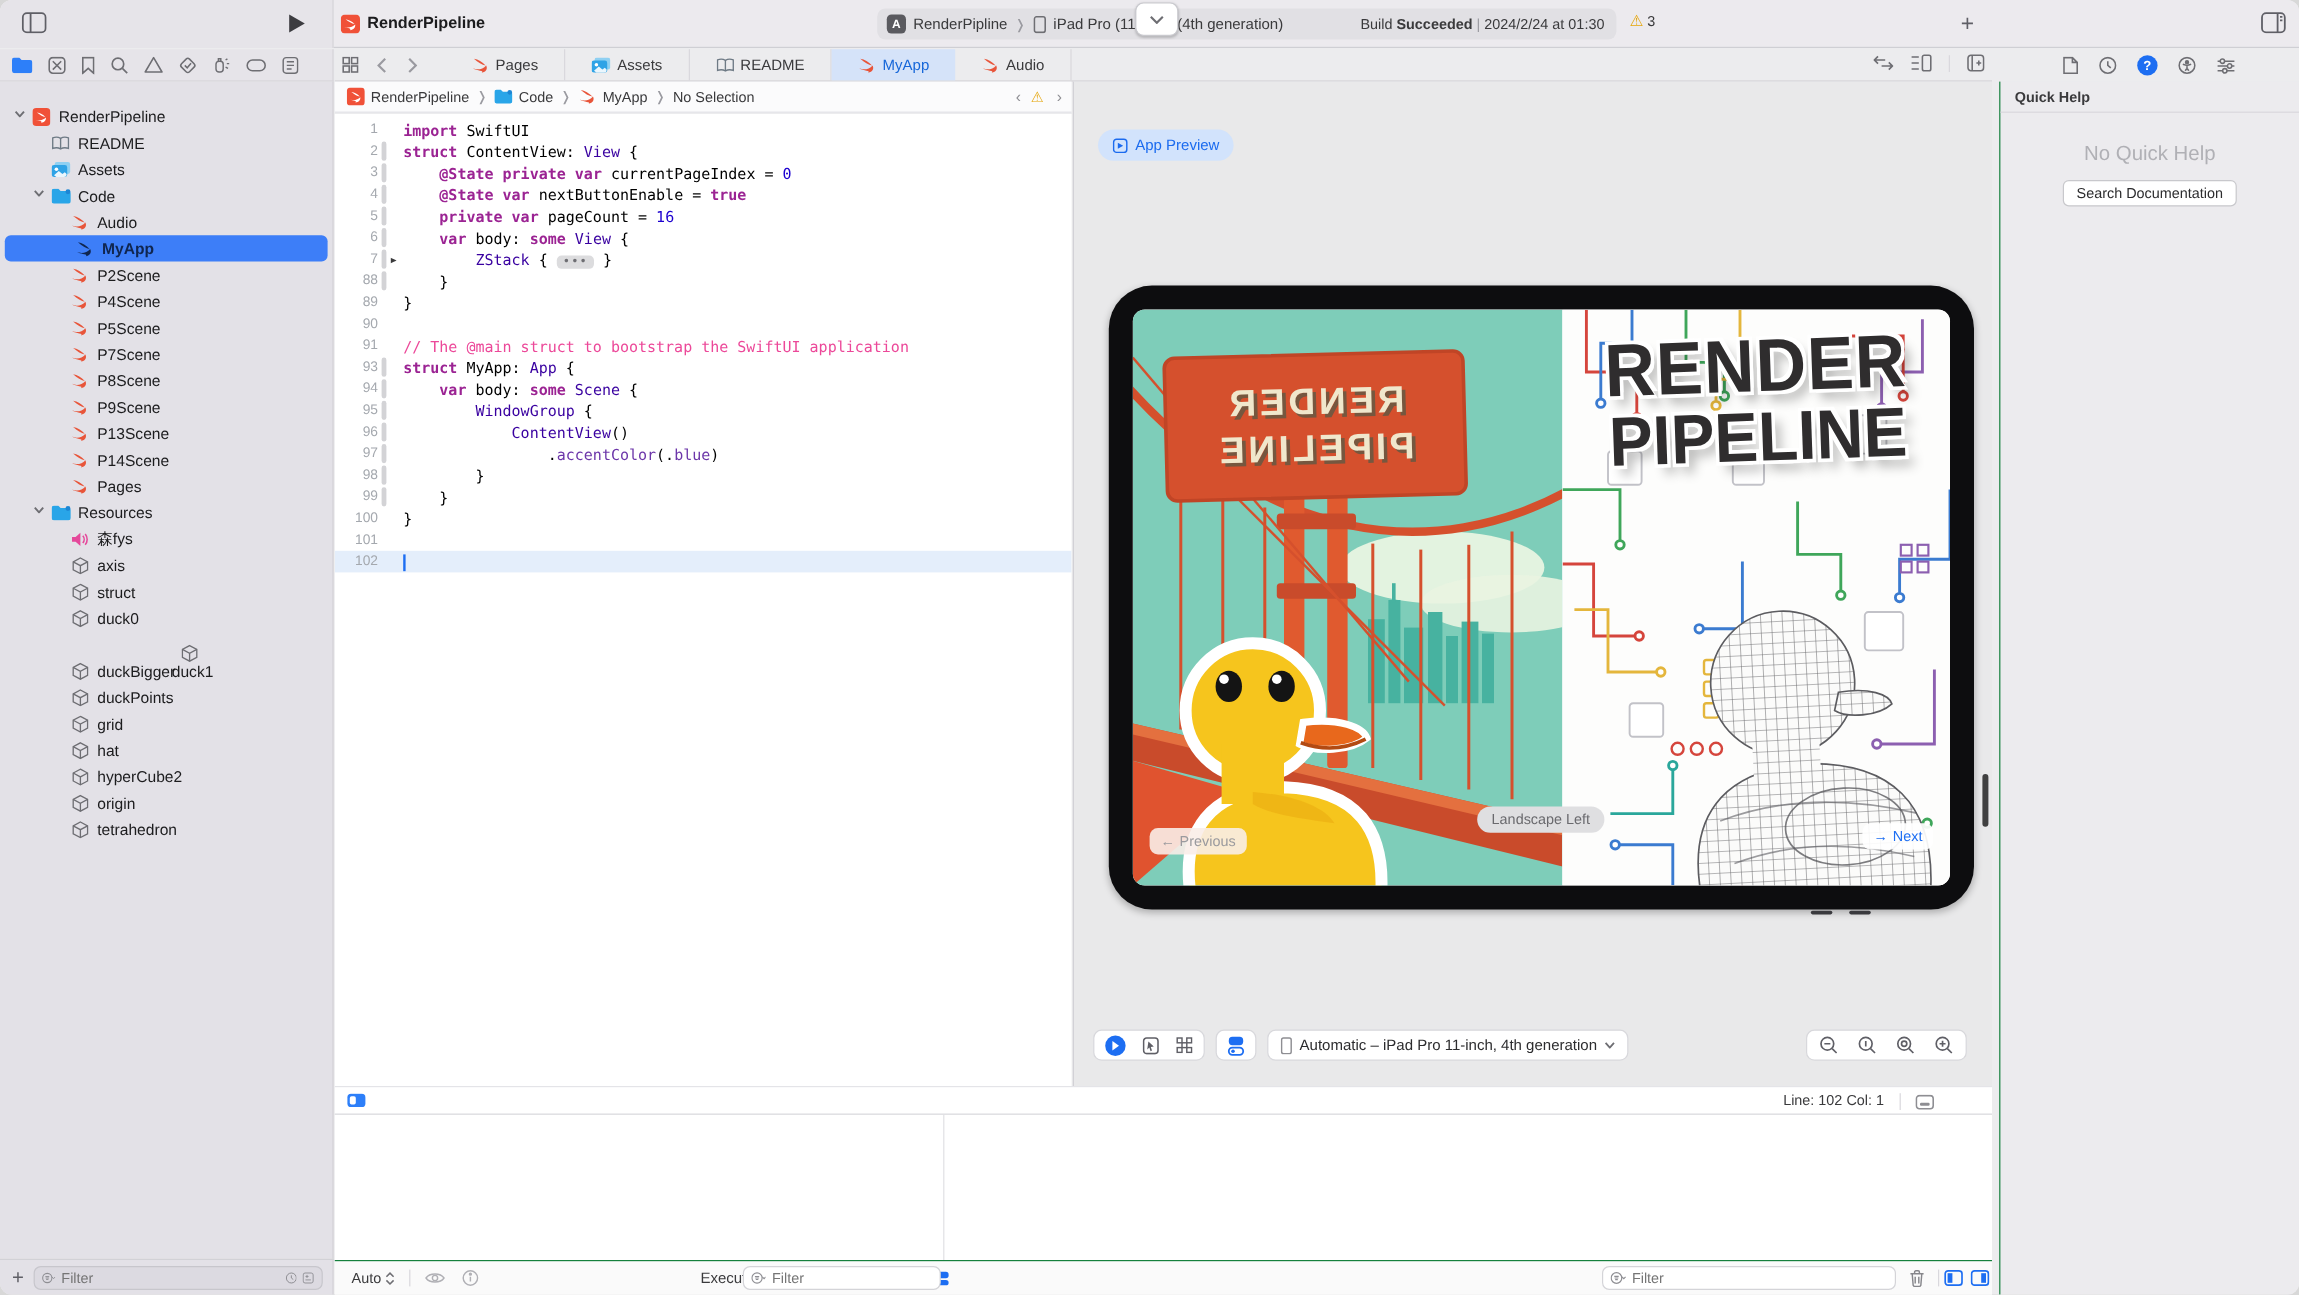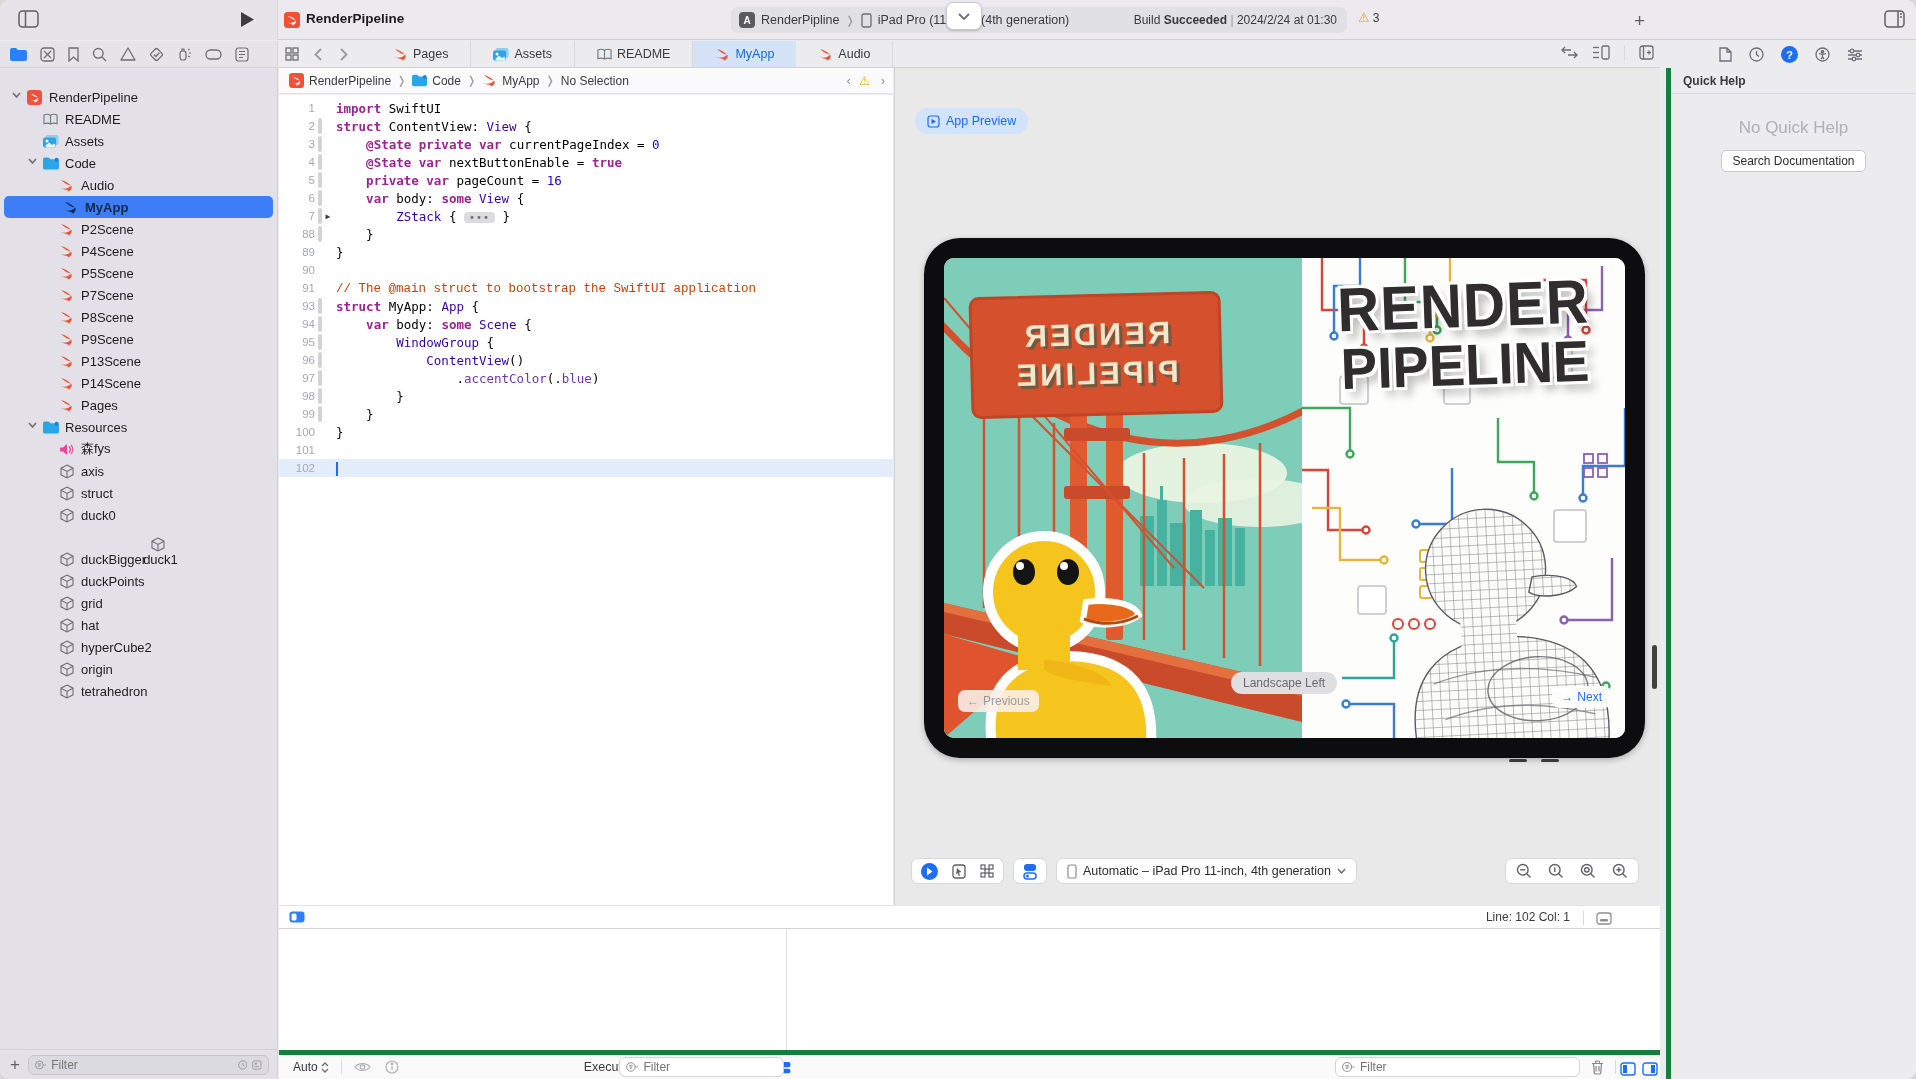--- a/index.html
+++ b/index.html
@@ -56,21 +56,21 @@
   .cl .gut { width:36px; text-align:right; color:#a4a8ae; font-size:11.5px; flex:none; font-family:"Liberation Sans",sans-serif; }
   .cl .chbar { width:4px; height:16px; margin-left:3px; flex:none; border-radius:2px; }
   .cl.changed .chbar { background:#d3d3d6; }
   .cl .foldslot { width:12px; flex:none; display:flex; justify-content:center; color:#3a3a3c; font-size:8px; }
   .cl .src { padding-left:2px; }
   .cl.cursor-line { background:#e4eefb; }
   .caret { display:inline-block; width:1.5px; height:14px; background:#1d6ef2; vertical-align:middle; }
   .tok-k { color:#9b2393; font-weight:bold; }
   .tok-y { color:#3900a0; }
   .tok-num { color:#1c00cf; }
-  .tok-c { color:#c2410c;font-family:Liberation Mono, monospace; }
+  .tok-c { color:#ec4899; }
   .tok-m { color:#6c36a9; }
   .tok-p { color:#000; }
   .tok-dots { background:#dcdcde; color:#6e6e73; border-radius:4px; padding:0 5px; font-size:10px; letter-spacing:1px; }
 
   
   #statusbar { left:279px; top:905px; width:1381px; height:24px; background:#fff; border-top:1px solid #e4e4e8; border-bottom:1px solid #d2d1d6; display:flex; align-items:center; }
   #line-col { position:absolute; right:90px; font-size:12px; color:#3a3a3c; }
 
   
   #canvas { left:894px; top:68px; width:766px; height:837px; background:#e9e9ea; border-left:1px solid #d2d1d6; }
@@ -91,29 +91,29 @@
   #canvas-bottombar { left:0; top:783px; width:766px; height:40px; display:flex; align-items:center; gap:9px; padding-left:16px; }
   .cap { background:#fff; border:1px solid #d8d8dc; border-radius:7px; height:26px; display:flex; align-items:center; }
   #play-group { padding:0 9px; gap:14px; }
   #orient-btn { width:34px; justify-content:center; }
   #device-selector { padding:0 10px; gap:6px; font-size:12.5px; color:#2c2c2e; }
   #zoom-group { position:absolute; right:22px; padding:0 10px; gap:16px; color:#5f5f66; }
   #canvas-scrollbar { left:757px; top:577px; width:5px; height:44px; background:#222; border-radius:3px; opacity:.85; }
   .port-mark { position:absolute; top:691px; width:18px; height:3px; background:#3a3a3e; border-radius:2px; }
 
   
-  #inspector { left:1666px; top:68px; width:250px; height:1011px; background:#ecebee; border-left:5px solid #15803d; }
+  #inspector { left:1666px; top:68px; width:250px; height:1011px; background:#ecebee; border-left:1px solid #15803d; }
   #inspector-header { height:26px; border-bottom:1px solid #d9d8dd; display:flex; align-items:center; padding-left:12px; font-size:12px; font-weight:bold; color:#3a3a3c; }
   #no-quick-help { margin-top:24px; text-align:center; font-size:17px; color:#b0b0b5; }
   #search-doc-btn { margin:12px auto 0; display:block; background:#fff; border:1px solid #c8c8cc; border-radius:5px; font-size:12px; color:#2c2c2e; padding:3px 10px; font-family:"Liberation Sans",sans-serif; }
 
   
   #debug { left:279px; top:929px; width:1381px; height:150px; background:#fff; }
   #debug-split { left:507px; top:0; width:1px; height:121px; background:#e0e0e4; }
-  #debug-bottom { left:0; top:121px; width:1381px; height:29px; background:#fafafa; border-top:5px solid #15803d; display:flex; align-items:center; font-size:12px; color:#3a3a3c; }
+  #debug-bottom { left:0; top:121px; width:1381px; height:29px; background:#fafafa; border-top:1px solid #15803d; display:flex; align-items:center; font-size:12px; color:#3a3a3c; }
   .mini-ico { color:#86868b; display:flex; align-items:center; }
   .pill-previews { background:#d7e6fb; color:#1973e8; border-radius:10px; padding:2px 10px; font-size:12px; }
   .vdiv { width:1px; height:14px; background:#d9d8dd; }
 </style>
 </head>
 <body>
 
 <div id="app">
 
   <div class="abs" id="titlebar"></div>

